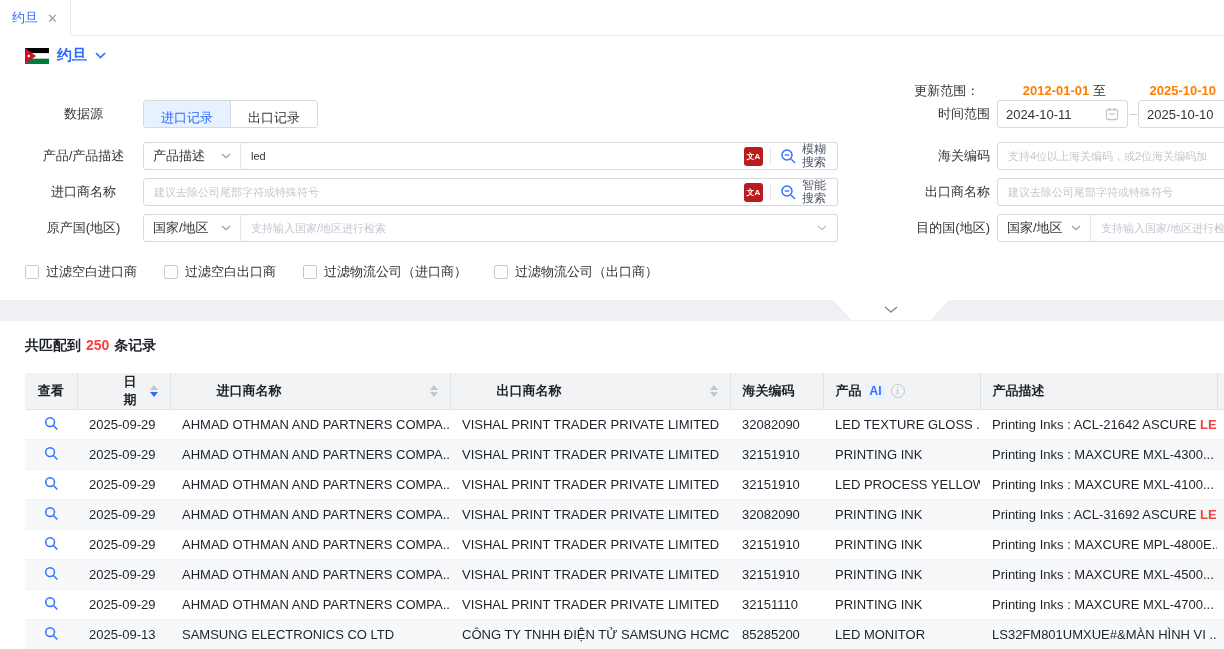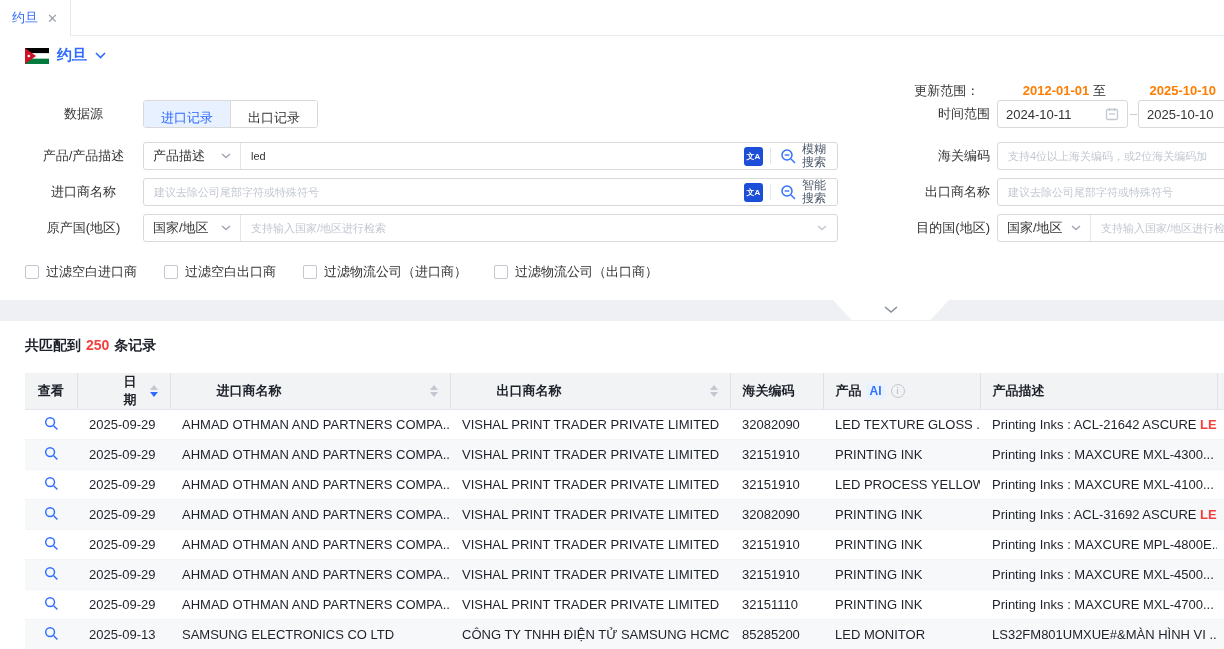--- a/index.html
+++ b/index.html
@@ -26,21 +26,21 @@
   .seg-item { padding:4px 17px; line-height:26px; font-size:13px; color:#333; background:#fff; cursor:pointer; }
   .seg-item + .seg-item { border-left:1px solid #d9d9d9; }
   .seg-item.active { background:#e8f1ff; color:#2f6bff; }
   .group { position:absolute; height:28px; border:1px solid #d9d9d9; border-radius:3px; background:#fff; display:flex; align-items:center; }
   .gsel { display:flex; align-items:center; justify-content:space-between; width:97px; padding:0 9px; height:100%; border-right:1px solid #e5e6eb; color:#333; cursor:pointer; }
   .ginput { flex:1; height:100%; border:0; outline:none; padding:0 10px; font-size:11px; color:#333; font-family:inherit; background:transparent; min-width:0; }
   .ginput::placeholder { color:#c2c7d0; }
   .gdiv { width:1px; height:16px; background:#e5e6eb; }
   .gbtn { display:flex; align-items:center; gap:5px; padding:0 9px; cursor:pointer; }
   .gbtn-text { width:26px; font-size:12px; line-height:13px; color:#4e5969; word-break:break-all; }
-  .trans-ic { width:19px; height:19px; border-radius:3px; background:#1d4ed8; color:#fff; font-size:8px; font-weight:bold;
+  .trans-ic { width:19px; height:19px; border-radius:3px; background:#b91c1c; color:#fff; font-size:8px; font-weight:bold;
               display:flex; align-items:center; justify-content:center; margin-right:7px; letter-spacing:0; }
   .datebox { position:absolute; height:28px; border:1px solid #d9d9d9; border-radius:3px; background:#fff;
              display:flex; align-items:center; padding:0 8px; color:#333; }
   .datebox .dval { flex:1; border:0; outline:none; font-size:13px; color:#333; font-family:inherit; width:90px; background:transparent; }
   .dash { position:absolute; color:#c2c7d0; line-height:28px; }
   .sel-chev { flex:none; }
   
   .filters { position:absolute; left:25px; top:263px; display:flex; gap:27px; align-items:center; }
   .cb { display:flex; align-items:center; gap:7px; cursor:pointer; }
   .cb-box { width:14px; height:14px; border:1px solid #c2c7d0; border-radius:2px; background:#fff; }

